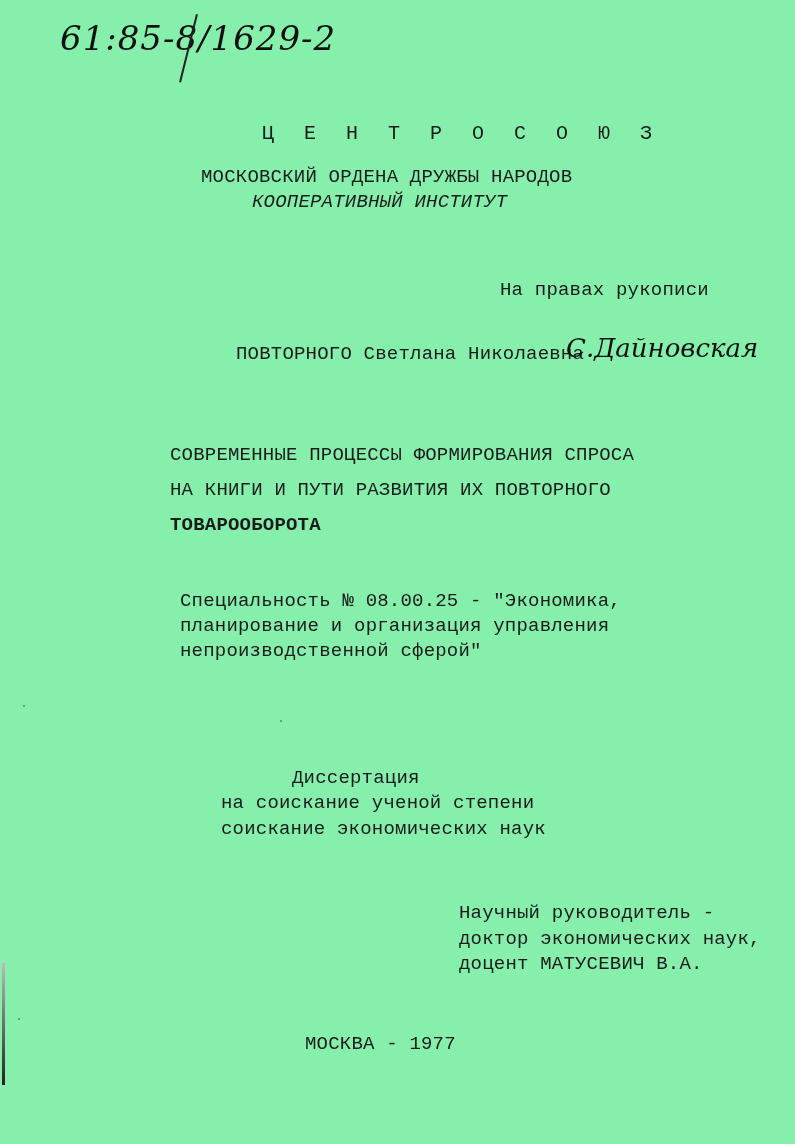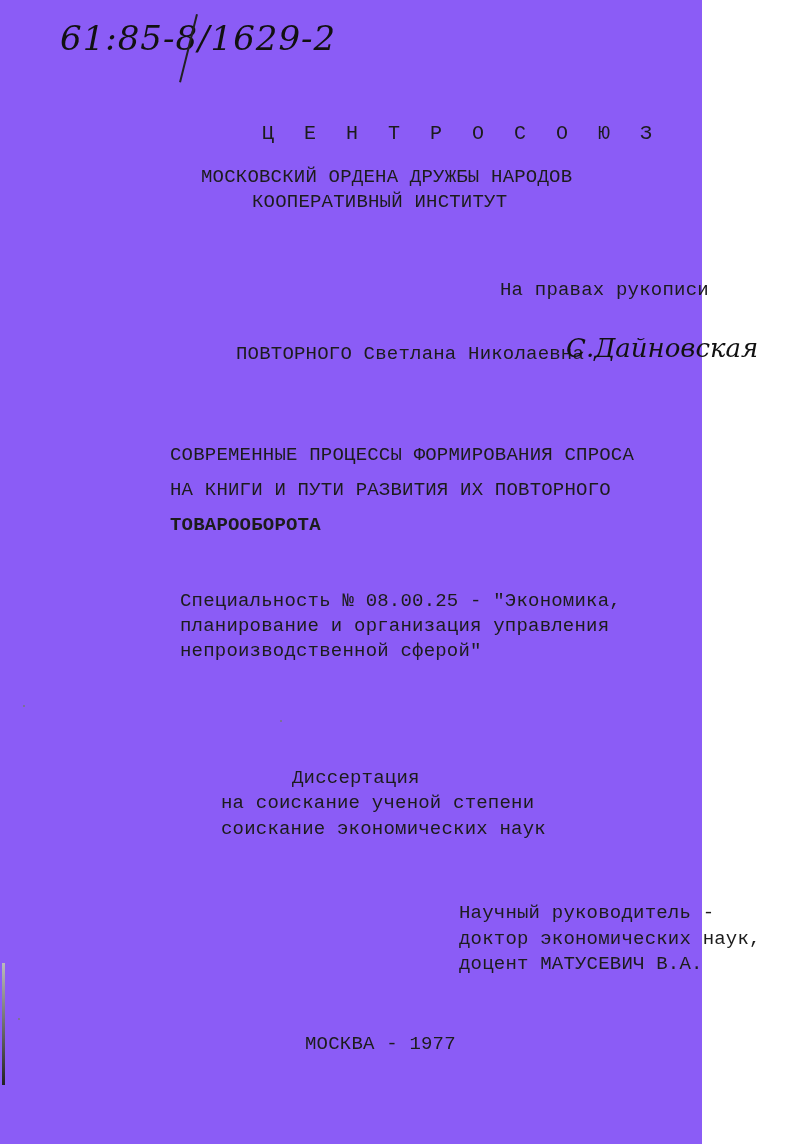--- a/index.html
+++ b/index.html
@@ -11,23 +11,23 @@
       width: 795px;
       height: 1144px;
       position: relative;
       overflow: hidden;
       font-family: "Liberation Mono", "DejaVu Sans Mono", monospace;
       color: #1a1a1a;
     }
     .page {
       position: absolute;
       left: 0; top: 0;
-      width: 702px;
+      width: 795px;
       height: 1144px;
-      background: #8b5cf6;
+      background: #86efac;
     }
     .abs { position: absolute; white-space: pre; }
     .hand {
       font-family: "DejaVu Serif", serif;
       font-style: italic;
       color: #111;
     }
     .archive-code {
       left: 60px; top: 18px;
       font-size: 34px;
@@ -45,21 +45,21 @@
       font-size: 19px;
       color: #1c1c1c;
       letter-spacing: 0.2px;
     }
     .org-title {
       left: 262px; top: 122px;
       font-size: 20px;
       letter-spacing: 9px;
     }
     .inst-line1 { left: 201px; top: 166px; font-size: 19px; }
-    .inst-line2 { left: 252px; top: 191px; font-size: 19px; }
+    .inst-line2 { left: 252px; top: 191px; font-size: 19px; font-style: italic; }
     .rights { left: 500px; top: 279px; }
     .author-name { left: 236px; top: 343px; }
     .signature {
       left: 566px; top: 333px;
       font-size: 26px;
     }
     .udc { left: 480px; top: 396px; }
     .title-l1 { left: 170px; top: 444px; }
     .title-l2 { left: 170px; top: 479px; }
     .title-l3 { left: 170px; top: 514px; font-weight: bold; }

